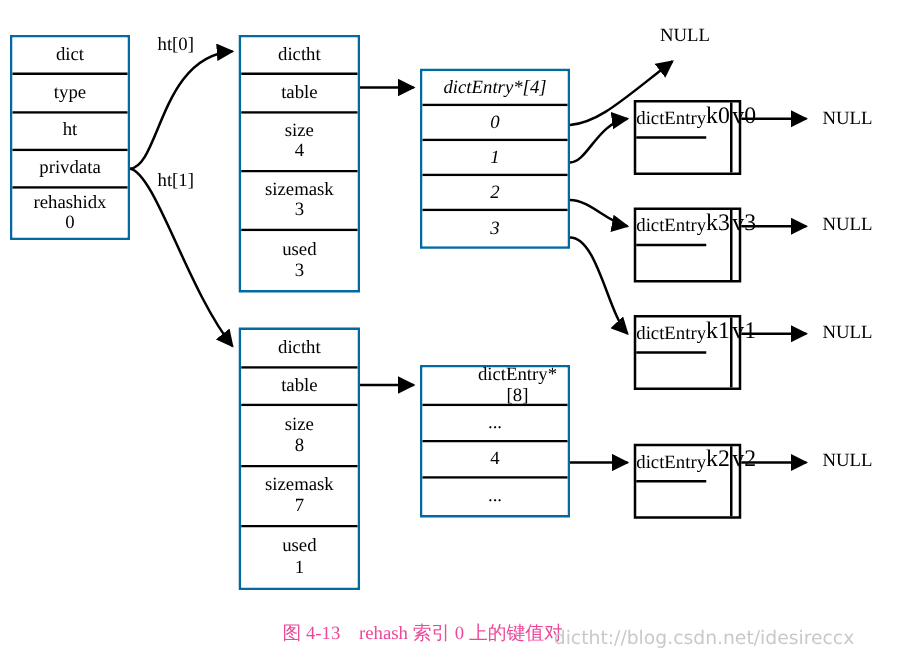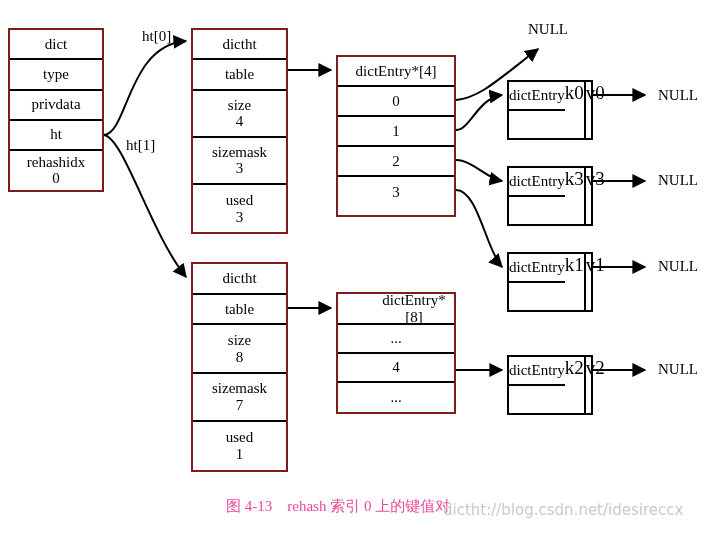--- a/index.html
+++ b/index.html
@@ -12,21 +12,21 @@
     width: 725px;
     height: 533px;
     background: #ffffff;
     font-family: "Liberation Serif", "DejaVu Serif", serif;
     overflow: hidden;
   }
   
   .box {
     position: absolute;
     box-sizing: border-box;
-    border: 2px solid #7f1d1d;
+    border: 2px solid #0369a1;
     background: #ffffff;
     display: flex;
     flex-direction: column;
   }
   .cell {
     box-sizing: border-box;
     border-bottom: 2px solid #000000;
     display: flex;
     flex-direction: column;
     align-items: center;
@@ -109,32 +109,32 @@
 <div id="canvas">
 
   <div class="box" style="left:8px; top:28px; width:96px; height:164px;">
     <div class="cell" style="height:31px;">
       <span>dict</span>
     </div>
     <div class="cell" style="height:31px;">
       <span>type</span>
     </div>
     <div class="cell" style="height:31px;">
+      <span>ht</span>
+    </div>
+    <div class="cell" style="height:31px;">
       <span>privdata</span>
-    </div>
-    <div class="cell" style="height:31px;">
-      <span>ht</span>
     </div>
     <div class="cell" style="height:40px;">
       <span>rehashidx</span>
       <span class="sub">0</span>
     </div>
   </div>
 
-  <div class="label" style="left:142px; top:28px;">ht[0]</div>
+  <div class="label" style="left:126px; top:28px;">ht[0]</div>
   <div class="label" style="left:126px; top:137px;">ht[1]</div>
 
   <div class="box" style="left:191px; top:28px; width:97px; height:206px;">
     <div class="cell" style="height:31px;">
       <span>dictht</span>
     </div>
     <div class="cell" style="height:31px;">
       <span>table</span>
     </div>
     <div class="cell" style="height:48px;">
@@ -144,21 +144,21 @@
     <div class="cell" style="height:48px;">
       <span>sizemask</span>
       <span class="sub">3</span>
     </div>
     <div class="cell" style="height:48px;">
       <span>used</span>
       <span class="sub">3</span>
     </div>
   </div>
 
-  <div class="box" style="left:336px; top:55px; width:120px; height:162px;">
+  <div class="box" style="left:336px; top:55px; width:120px; height:144px;font-style:italic;">
     <div class="cell" style="height:30px;">
       <span>dictEntry*[4]</span>
     </div>
     <div class="cell" style="height:30px;">
       <span>0</span>
     </div>
     <div class="cell" style="height:30px;">
       <span>1</span>
     </div>
     <div class="cell" style="height:30px;">

